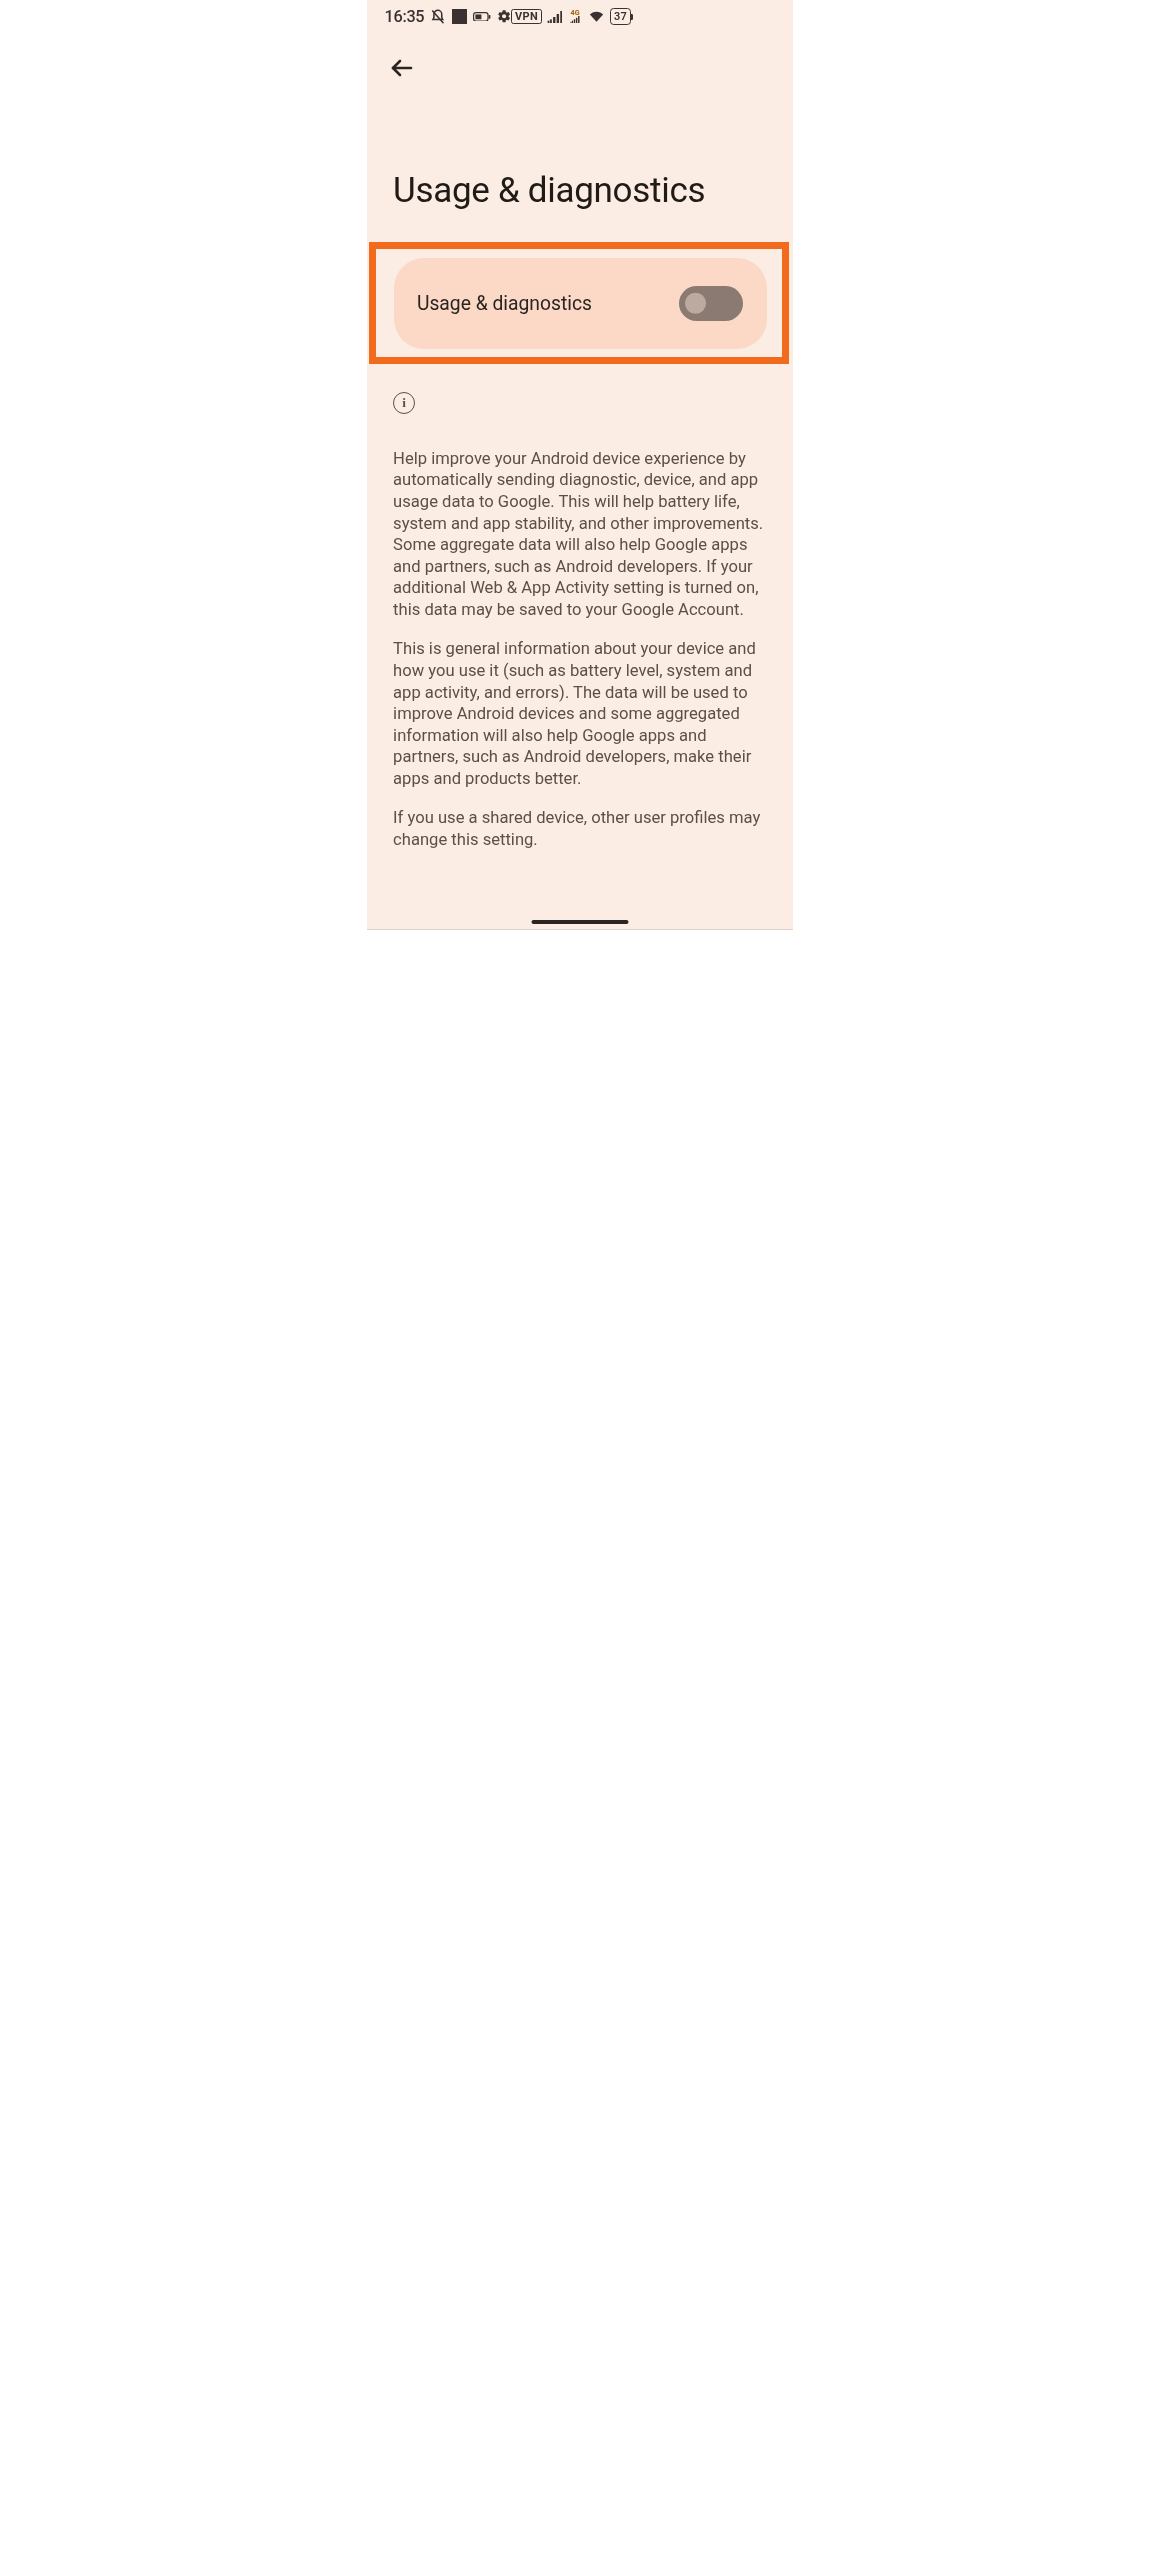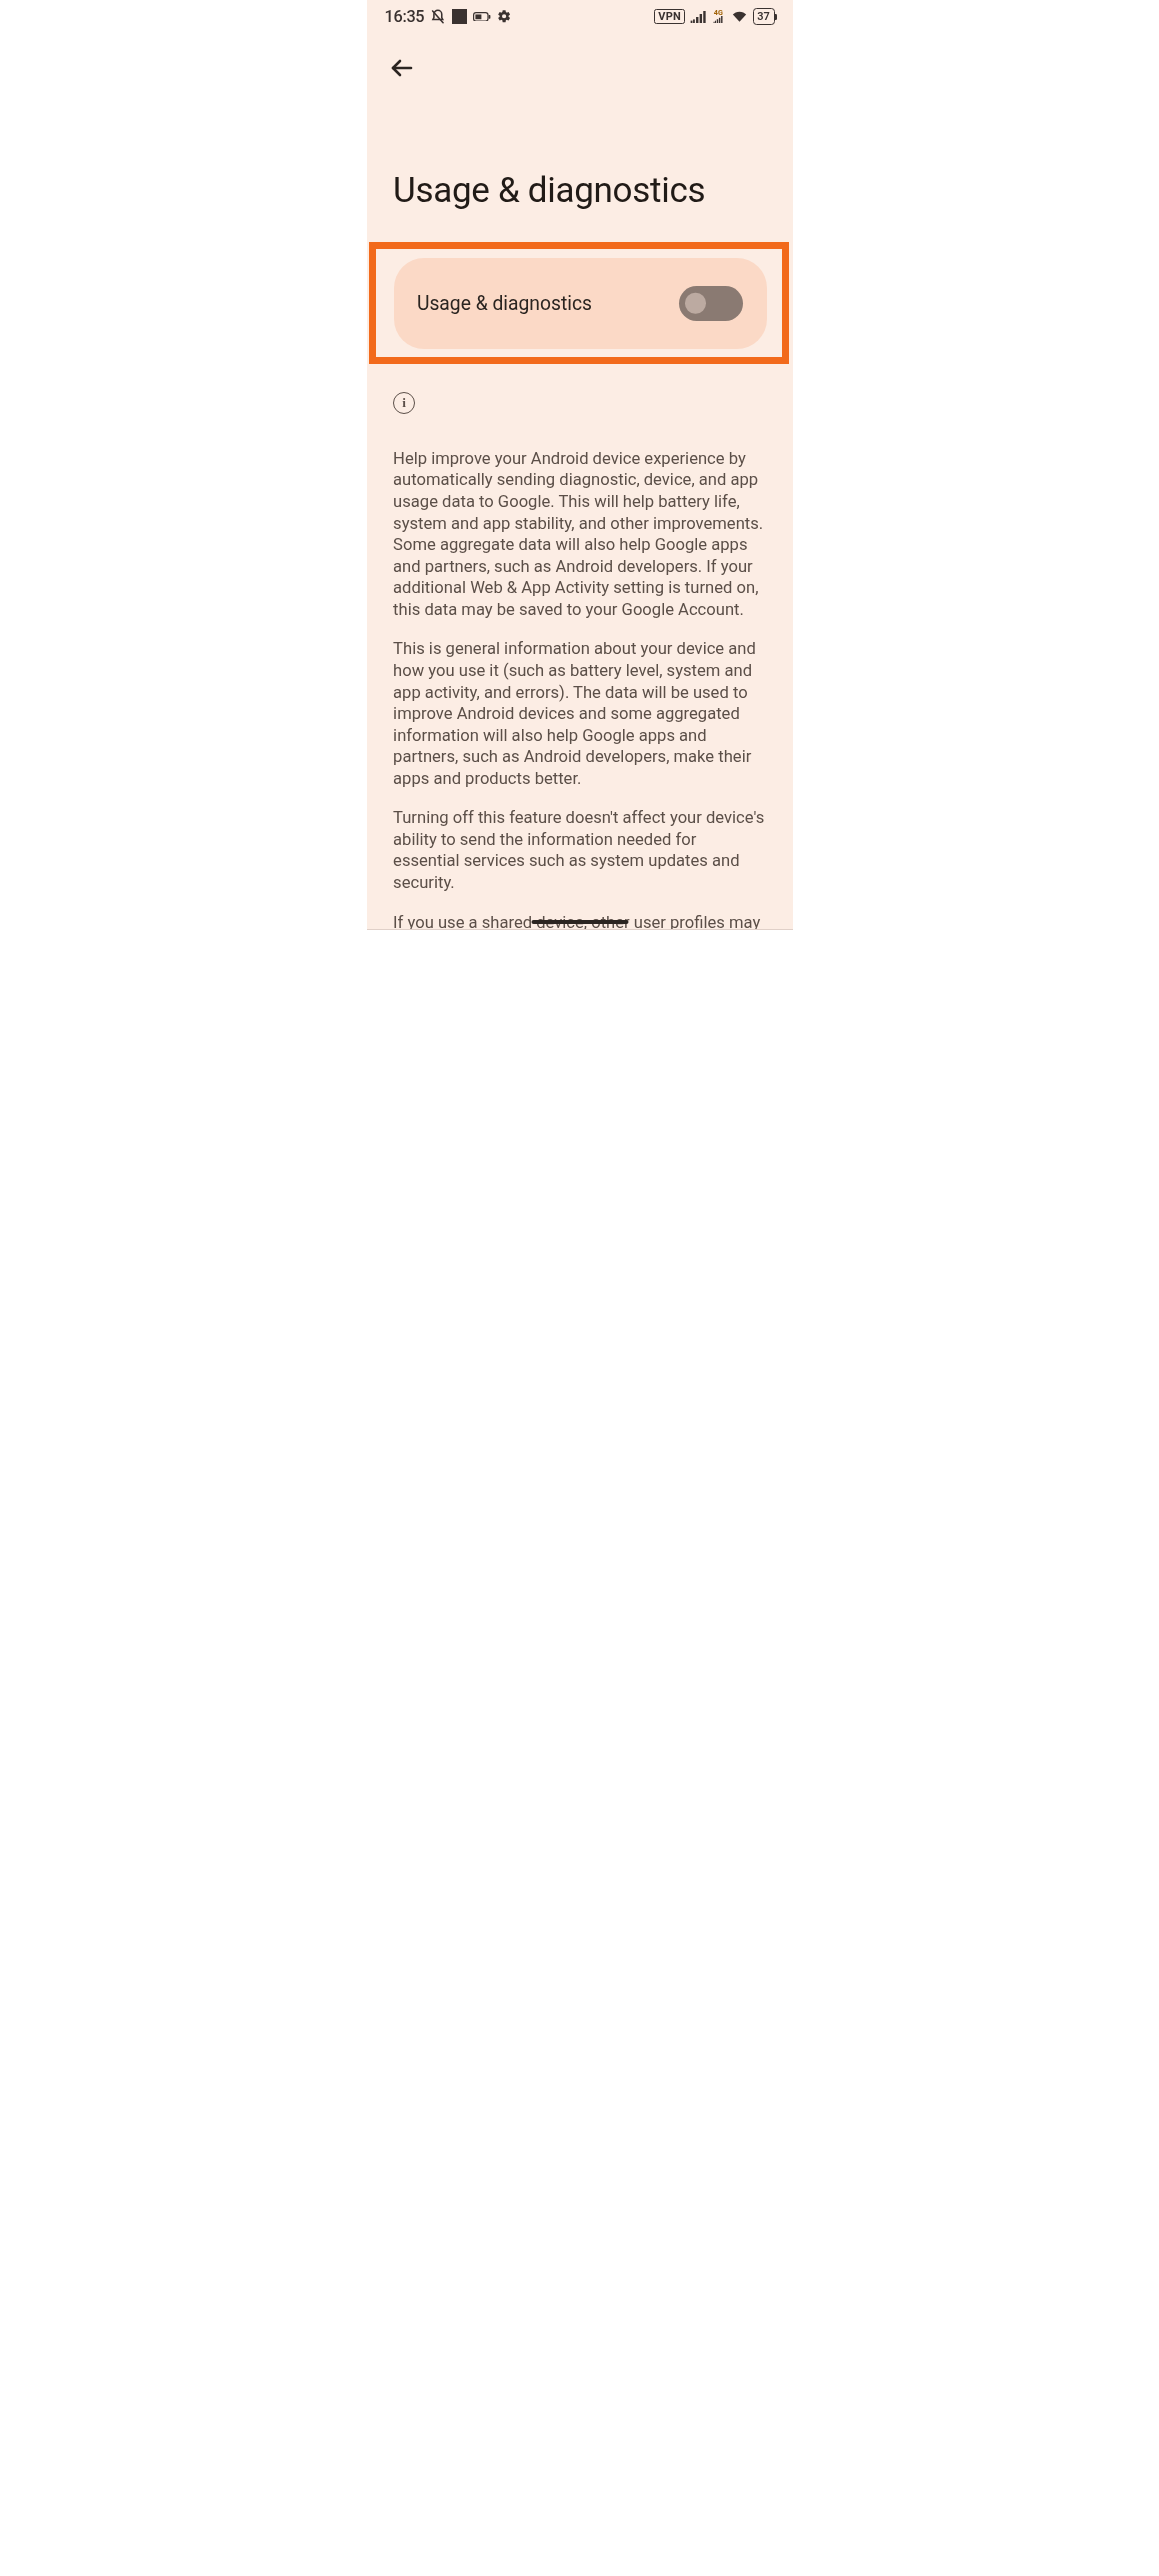--- a/index.html
+++ b/index.html
@@ -15,21 +15,20 @@
     background: #fcede4;
     position: relative;
     overflow: hidden;
     border-bottom: 0.6px solid #e0d0c8;
   }
   
   .status-bar {
     height: 33px;
     display: flex;
     align-items: center;
-    justify-content: space-between;
     padding: 0 18px 0 18px;
     color: #3a3230;
     font-size: 15.7px;
     font-weight: 500;
   }
   .status-left { display: flex; align-items: center; gap: 6px; }
   .status-right { display: flex; align-items: center; gap: 4.8px; }
   .sb-time { font-size: 16.3px; letter-spacing: -0.3px; }
   .sb-icon { display:inline-flex; align-items:center; justify-content:center; color:#a16207; }
   .sb-square { width: 14.5px; height: 14.5px; background:#3a3230; display:inline-block; }
@@ -216,20 +215,19 @@
     </div>
   </div>
 
   <div class="info-icon-row">
     <div class="info-circle">i</div>
   </div>
 
   <div class="body-text">
     <p>Help improve your Android device experience by automatically sending diagnostic, device, and app usage data to Google. This will help battery life, system and app stability, and other improvements. Some aggregate data will also help Google apps and partners, such as Android developers. If your additional Web &amp; App Activity setting is turned on, this data may be saved to your Google Account.</p>
     <p>This is general information about your device and how you use it (such as battery level, system and app activity, and errors). The data will be used to improve Android devices and some aggregated information will also help Google apps and partners, such as Android developers, make their apps and products better.</p>
-    <p>Turning off this feature doesn't affect your device's ability to send the information needed for essential services such as system updates and security.</p>
     <p>If you use a shared device, other user profiles may change this setting.</p>
 
   </div>
 
   <div class="nav-pill"></div>
 </div>
 
 
 </body></html>

